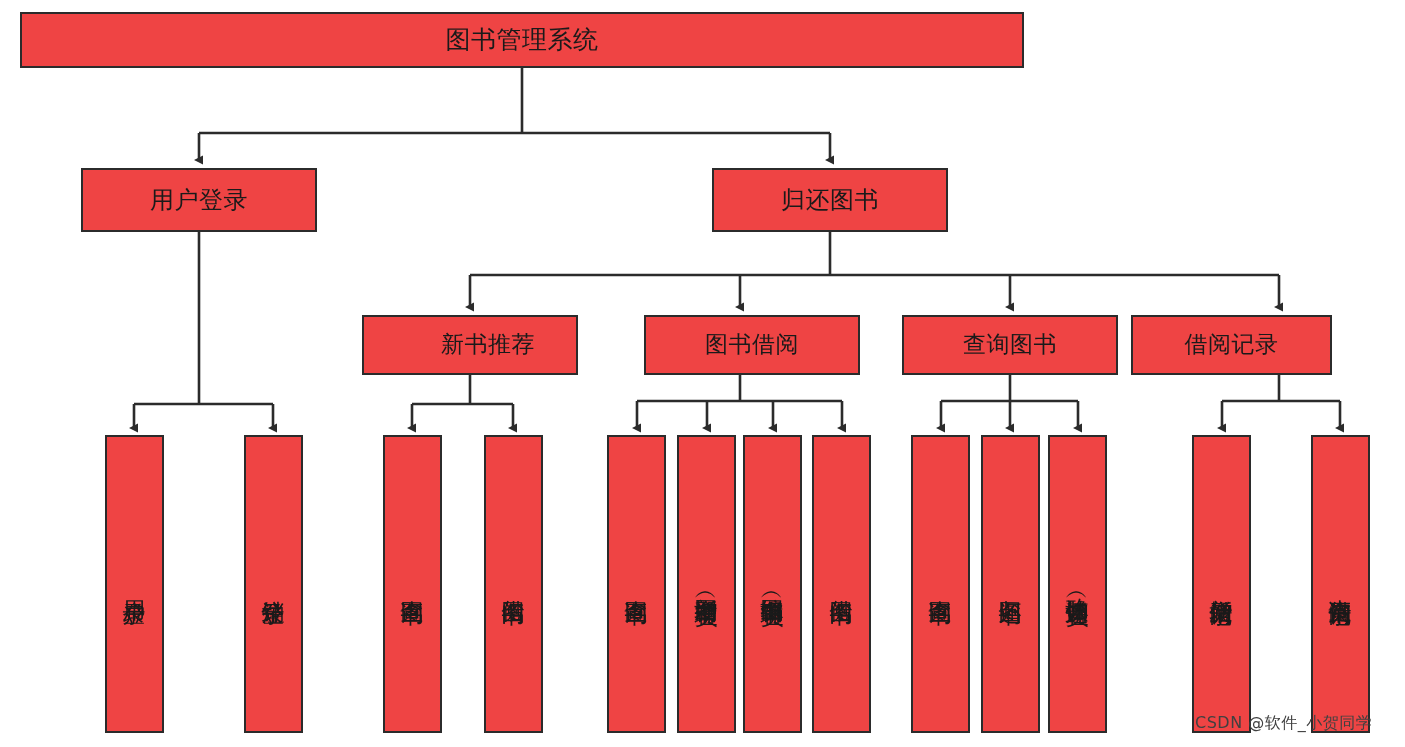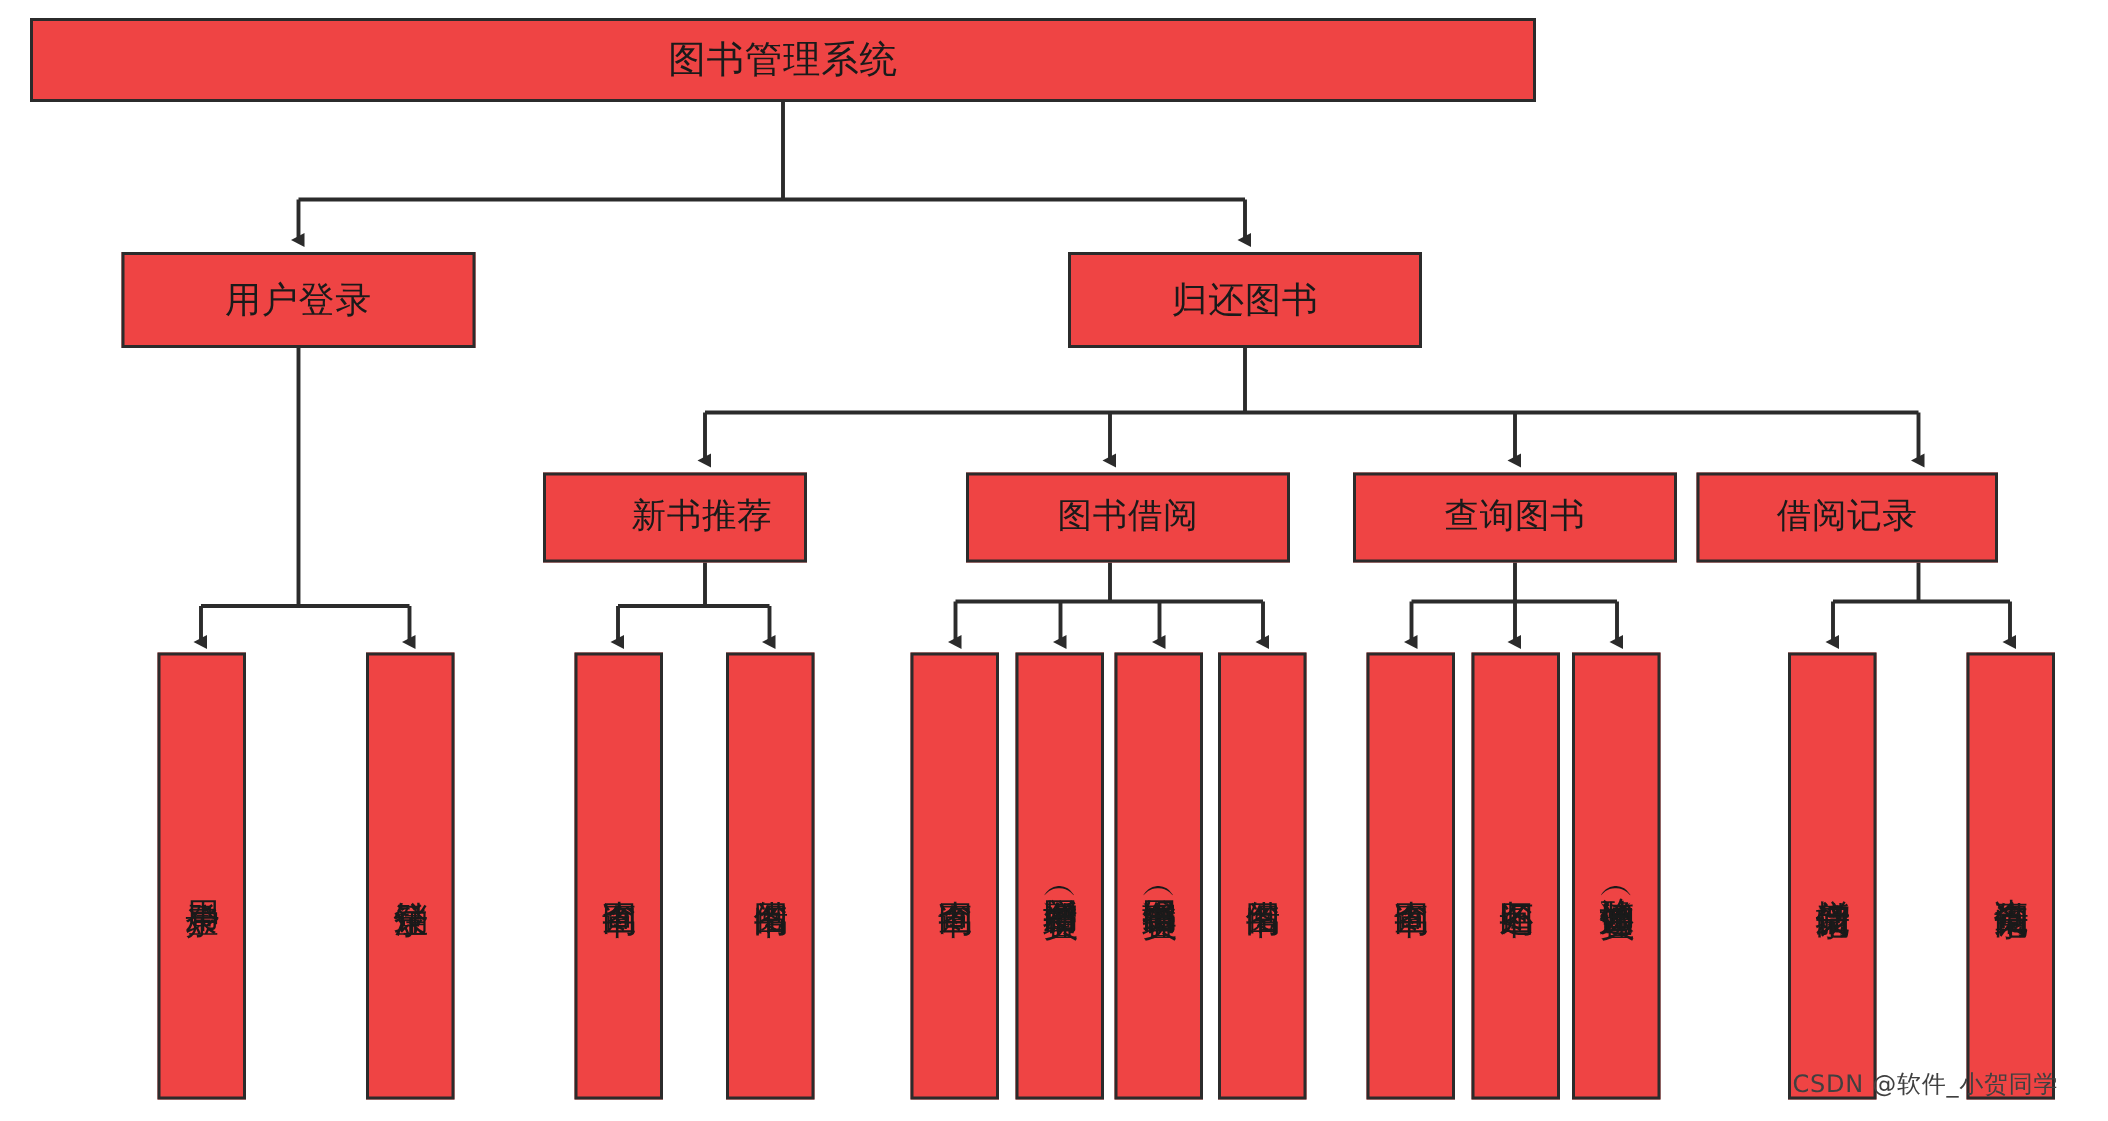--- a/index.html
+++ b/index.html
@@ -124,21 +124,21 @@
     <span class="label">图书管理系统</span>
   </div>
 
   <div class="node node-l2" style="left:81px; top:168px; width:236px; height:64px;">
     <span class="label">用户登录</span>
   </div>
   <div class="node node-l2" style="left:712px; top:168px; width:236px; height:64px;">
     <span class="label">归还图书</span>
   </div>
 
-  <div class="node node-l3" style="left:362px; top:315px; width:176px; height:60px;padding-left:36px;">
+  <div class="node node-l3" style="left:362px; top:315px; width:216px; height:60px;padding-left:36px;">
     <span class="label">新书推荐</span>
   </div>
   <div class="node node-l3" style="left:632px; top:315px; width:216px; height:60px;margin-left:12px;">
     <span class="label">图书借阅</span>
   </div>
   <div class="node node-l3" style="left:902px; top:315px; width:216px; height:60px;">
     <span class="label">查询图书</span>
   </div>
   <div class="node node-l3" style="left:1131px; top:315px; width:201px; height:60px;">
     <span class="label">借阅记录</span>

